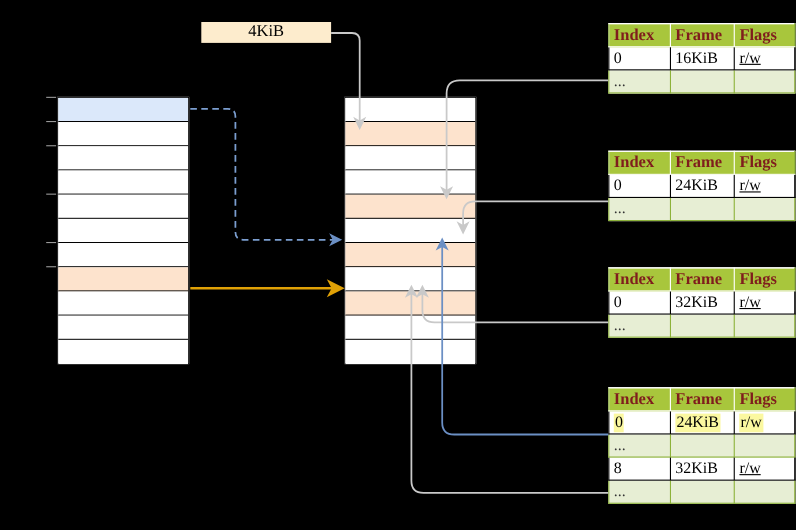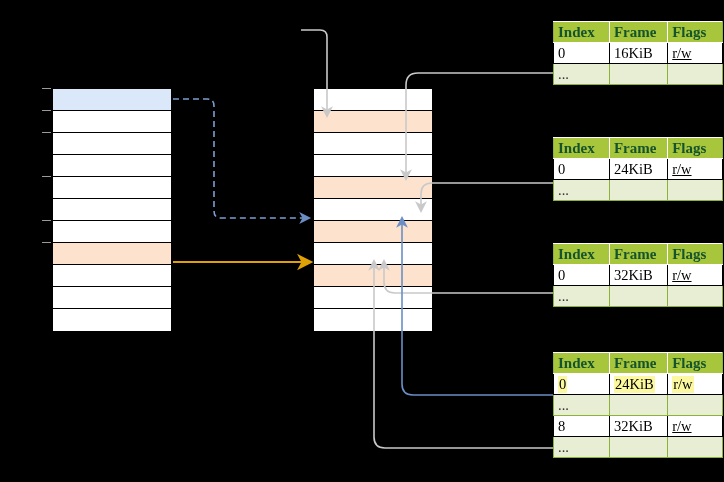--- a/index.html
+++ b/index.html
@@ -20,21 +20,21 @@
   
   .kib-box{position:absolute;background:#fdeccd;border:0;box-sizing:border-box;
            display:flex;align-items:center;justify-content:center;
            font-size:15px;line-height:1;}
 
   
   .ptable{position:absolute;border-collapse:collapse;background:#fff;
           border:1px solid #8db23a;font-size:14.5px;}
   .ptable td,.ptable th{border:1px solid #000;padding:1px 4px;height:21px;
           box-sizing:border-box;text-align:left;vertical-align:middle;}
-  .ptable th{background:#a8c63c;color:#14532d;font-weight:bold;border-color:#fff;
+  .ptable th{background:#a8c63c;color:#7f1d1d;font-weight:bold;border-color:#fff;
           font-size:15px;}
   .ptable th.first{border-left-color:#8db23a;}
   .ptable th.last{border-right-color:#8db23a;}
   .ptable tr.ell td{background:#e7eed4;color:#333;border-color:#8db23a;}
   .ptable td.c-idx{width:57px;}
   .ptable td.c-frm{width:59px;}
   .ptable td.c-flg{width:56px;text-decoration:underline;}
   .ptable th.c-idx{width:57px;}
   .ptable th.c-frm{width:59px;font-family:Liberation Serif, serif;}
   .ptable th.c-flg{width:56px;margin-top:40px;}
@@ -42,20 +42,23 @@
 
   
   svg.wires{position:absolute;left:0;top:0;width:724px;height:482px;
             pointer-events:none;}
 </style>
 </head>
 <body>
 
 <div class="stage">
 
+  <div class="kib-box" style="left:183px;top:20px;width:118px;height:19px;">
+    <span>4KiB</span>
+  </div>
 
   <div class="memcol" id="vcol" style="left:52px;top:88px;width:120px;height:243px;">
       <div class="memrow blue"></div>
       <div class="memrow"></div>
       <div class="memrow"></div>
       <div class="memrow"></div>
       <div class="memrow"></div>
       <div class="memrow"></div>
       <div class="memrow"></div>
       <div class="memrow peach"></div>

